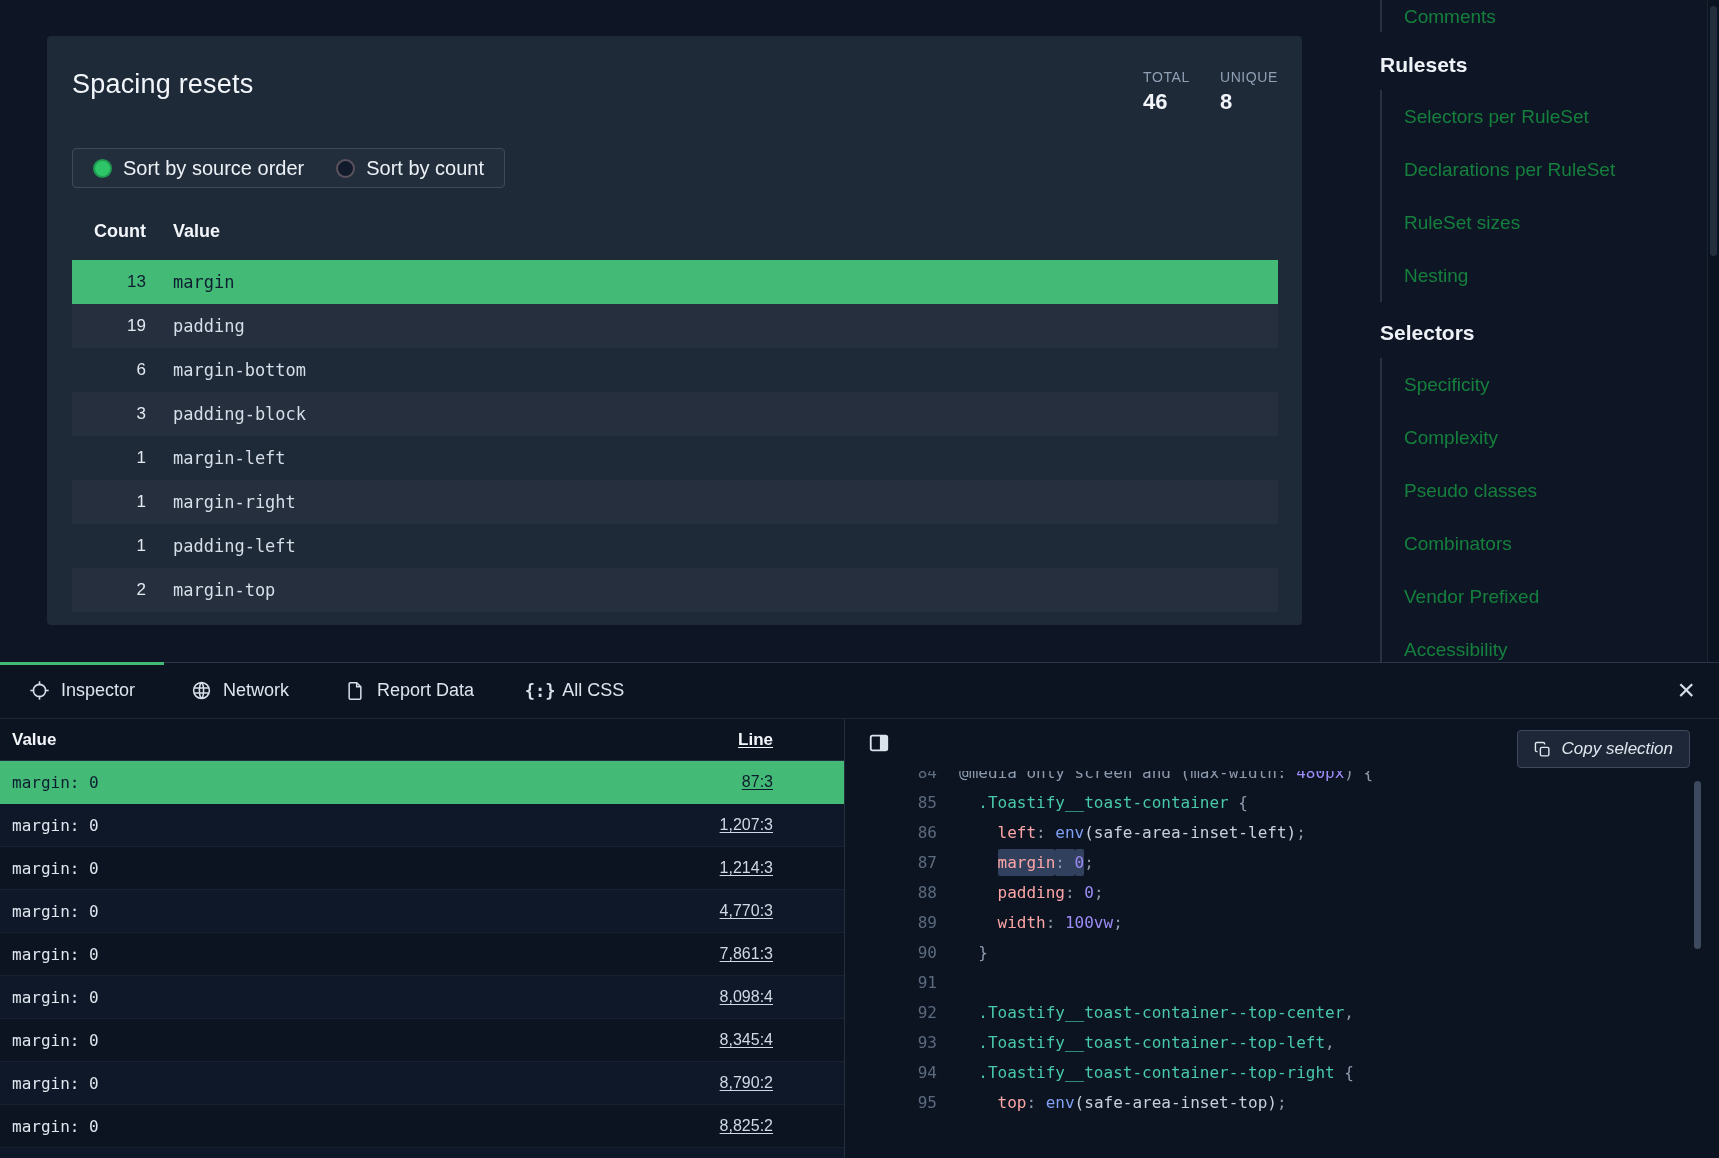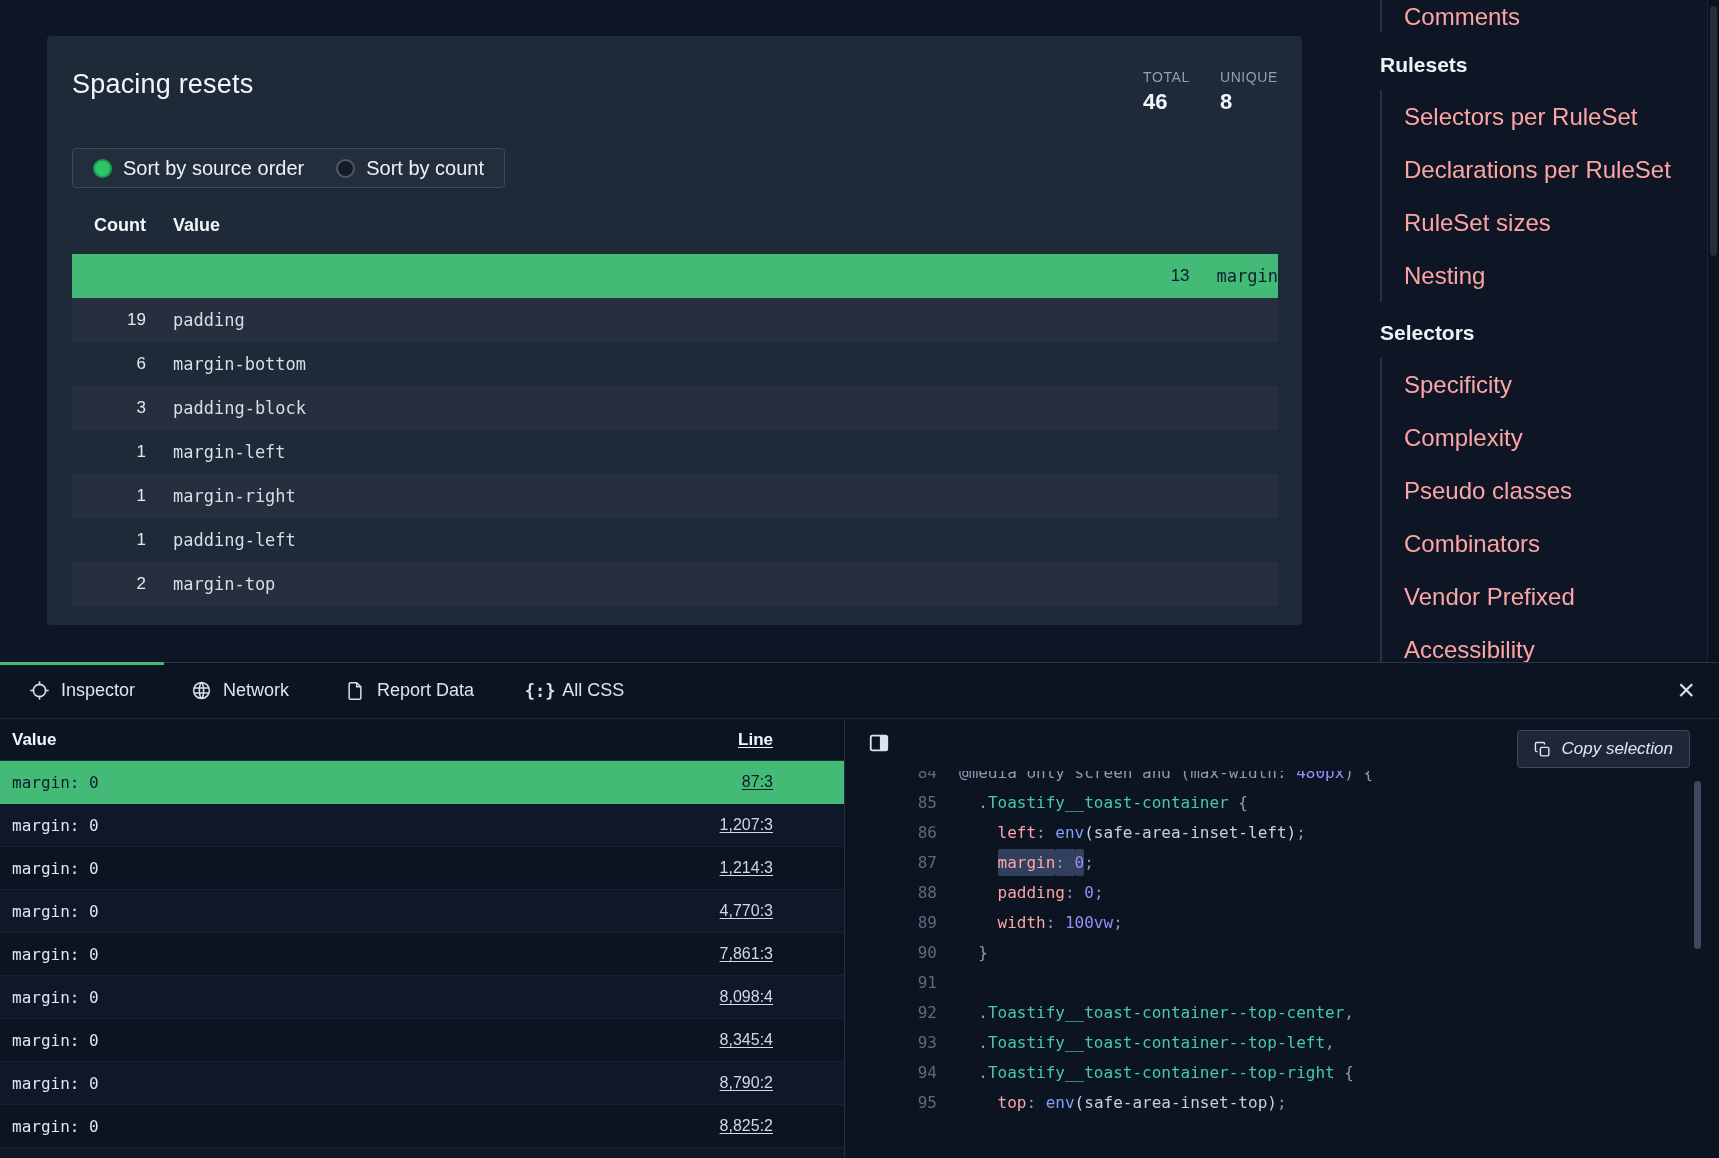--- a/index.html
+++ b/index.html
@@ -26,40 +26,40 @@
   .stat-value{font-size:22px; font-weight:bold; color:var(--white); line-height:28px; margin-top:2px;}
 
   .sort-box{margin-top:32px; display:inline-flex; align-items:center; gap:32px; height:40px;
             padding:0 20px; background:#232e3d; border:1px solid #3e4a5a; border-radius:4px;text-align:center;}
   .radio-opt{display:inline-flex; align-items:center; gap:11px; cursor:pointer;}
   .radio{width:19px; height:19px; border-radius:50%; flex:0 0 auto;}
   .radio.checked{background:var(--radio-green); border:2px solid #1f9a52;}
   .radio.unchecked{background:#121b2b; border:2px solid #5a525c;}
   .radio-label{font-size:20px; color:#ecf1f6;}
 
-  .ptable{margin-top:24px;}
+  .ptable{margin-top:30px;}
   .ptable-head{display:flex; align-items:center; height:26px; font-size:18px; font-weight:bold; color:var(--white);}
   .col-count{width:74px; text-align:right;}
   .col-value{margin-left:27px;}
   #spacing-rows{margin-top:16px;}
   .prow{display:flex; align-items:center; height:44px;}
   .prow.alt{background:var(--row-alt);}
   .prow .c-count{width:74px; text-align:right; font-size:17px; color:#e3e9f0;}
   .prow .c-value{margin-left:27px; font-size:17px; color:#d6dee8; font-family:"DejaVu Sans Mono","Liberation Mono",monospace;}
-  .prow.hl-row{background:var(--accent);justify-content:flex-end;}
+  .prow.hl-row{background:var(--accent);}
   .prow.hl-row .c-count, .prow.hl-row .c-value{color:var(--hl-text);}
 
   
   .sidebar{position:absolute; left:1380px; top:0; width:330px;}
   .sb-group{border-left:2px solid #28323f; padding-left:22px;}
   .sb-top{margin-bottom:20px; padding-top:2px;}
   .sb-top .sb-item{height:30px;}
   .sidebar h3{font-size:21px; font-weight:bold; color:#eef2f7; line-height:26px; margin:0 0 12px 0;}
   .sb-group + h3, .sb-top + h3{margin-top:20px;}
-  .sb-item{height:53px; display:flex; align-items:center; font-size:24px; color:#fca5a5; cursor:pointer;}
+  .sb-item{height:53px; display:flex; align-items:center; font-size:19px; color:#15803d; cursor:pointer;}
   .sidebar .gap{height:18px;}
 
   .page-scrollbar{position:absolute; right:0; top:0; width:12px; height:662px;
                   background:#0b1220; border-left:1px solid #1b2431;}
   .page-scrollbar::after{content:""; position:absolute; top:6px; left:2px; width:7px; height:250px;
                   background:#242f3e; border-radius:4px;}
 
   
   .bottom-panel{position:absolute; left:0; right:0; top:662px; height:496px; background:var(--panel-bg);
                 border-top:1px solid #2b3545; z-index:5;}

